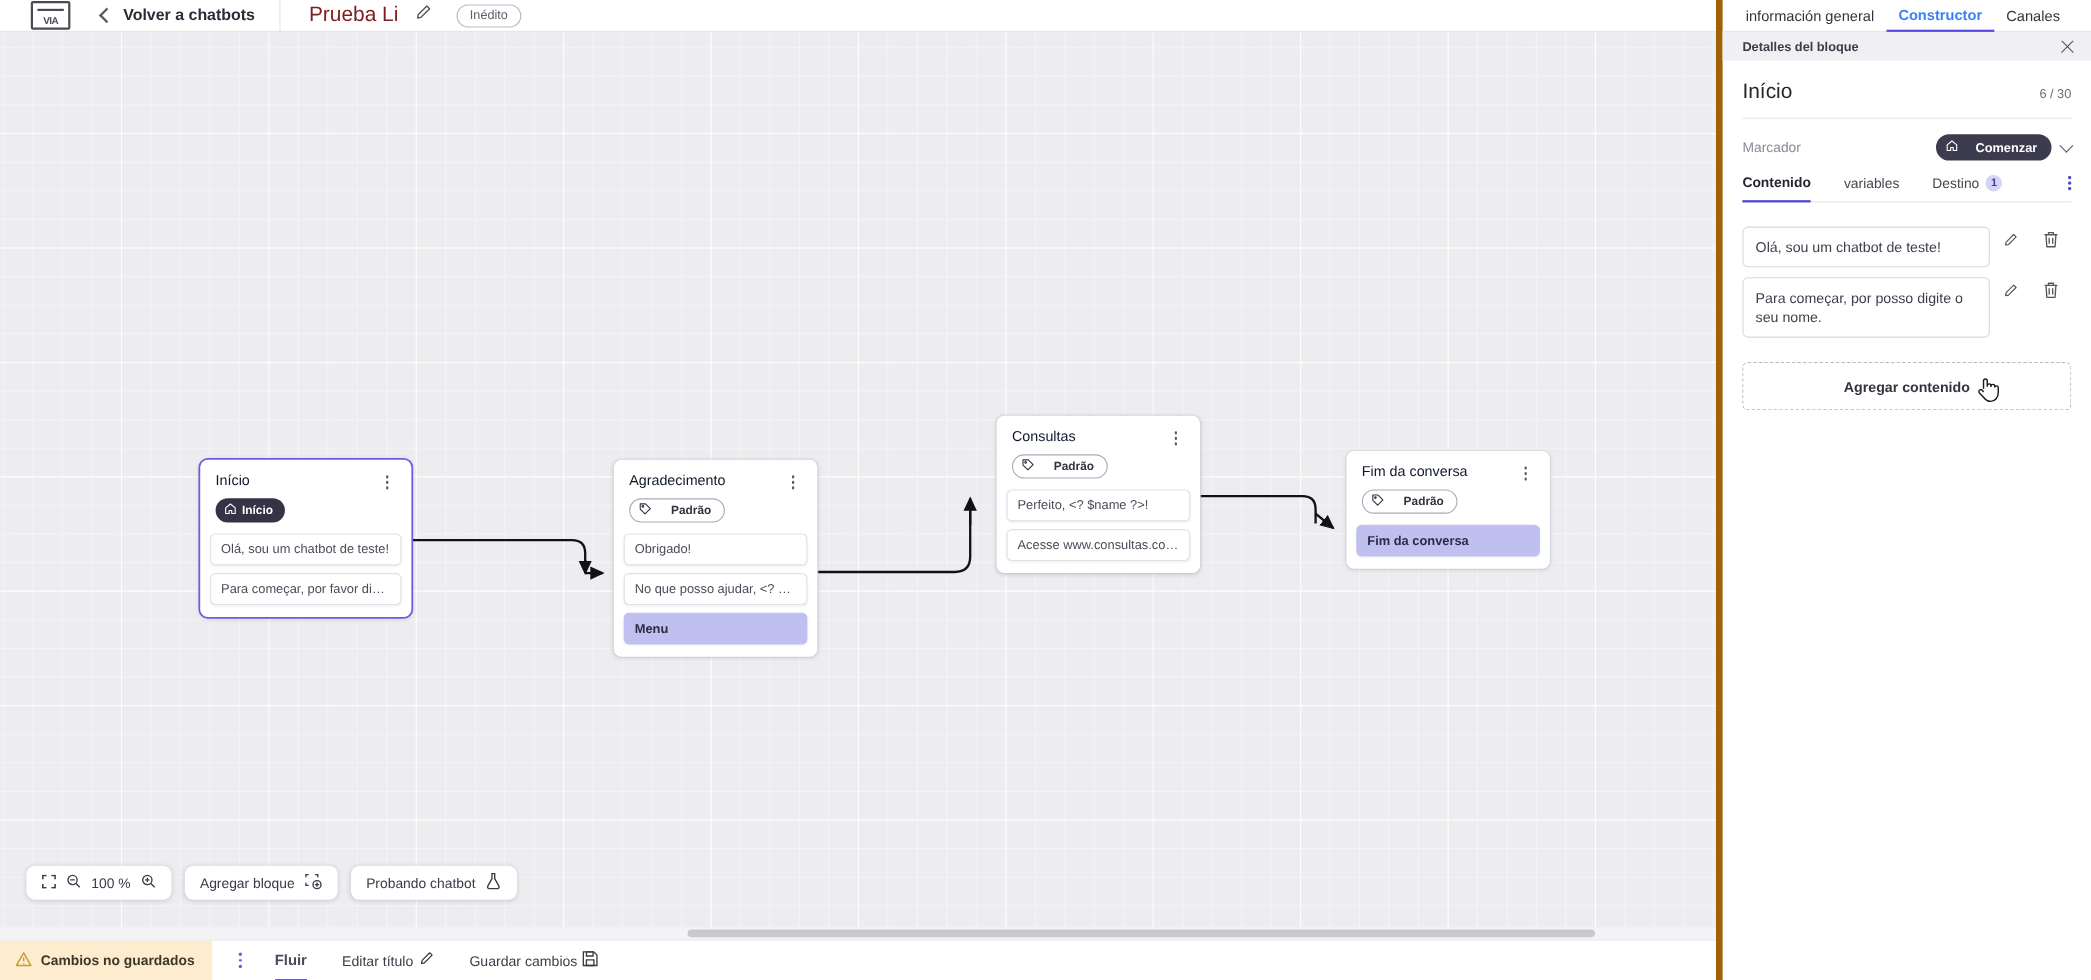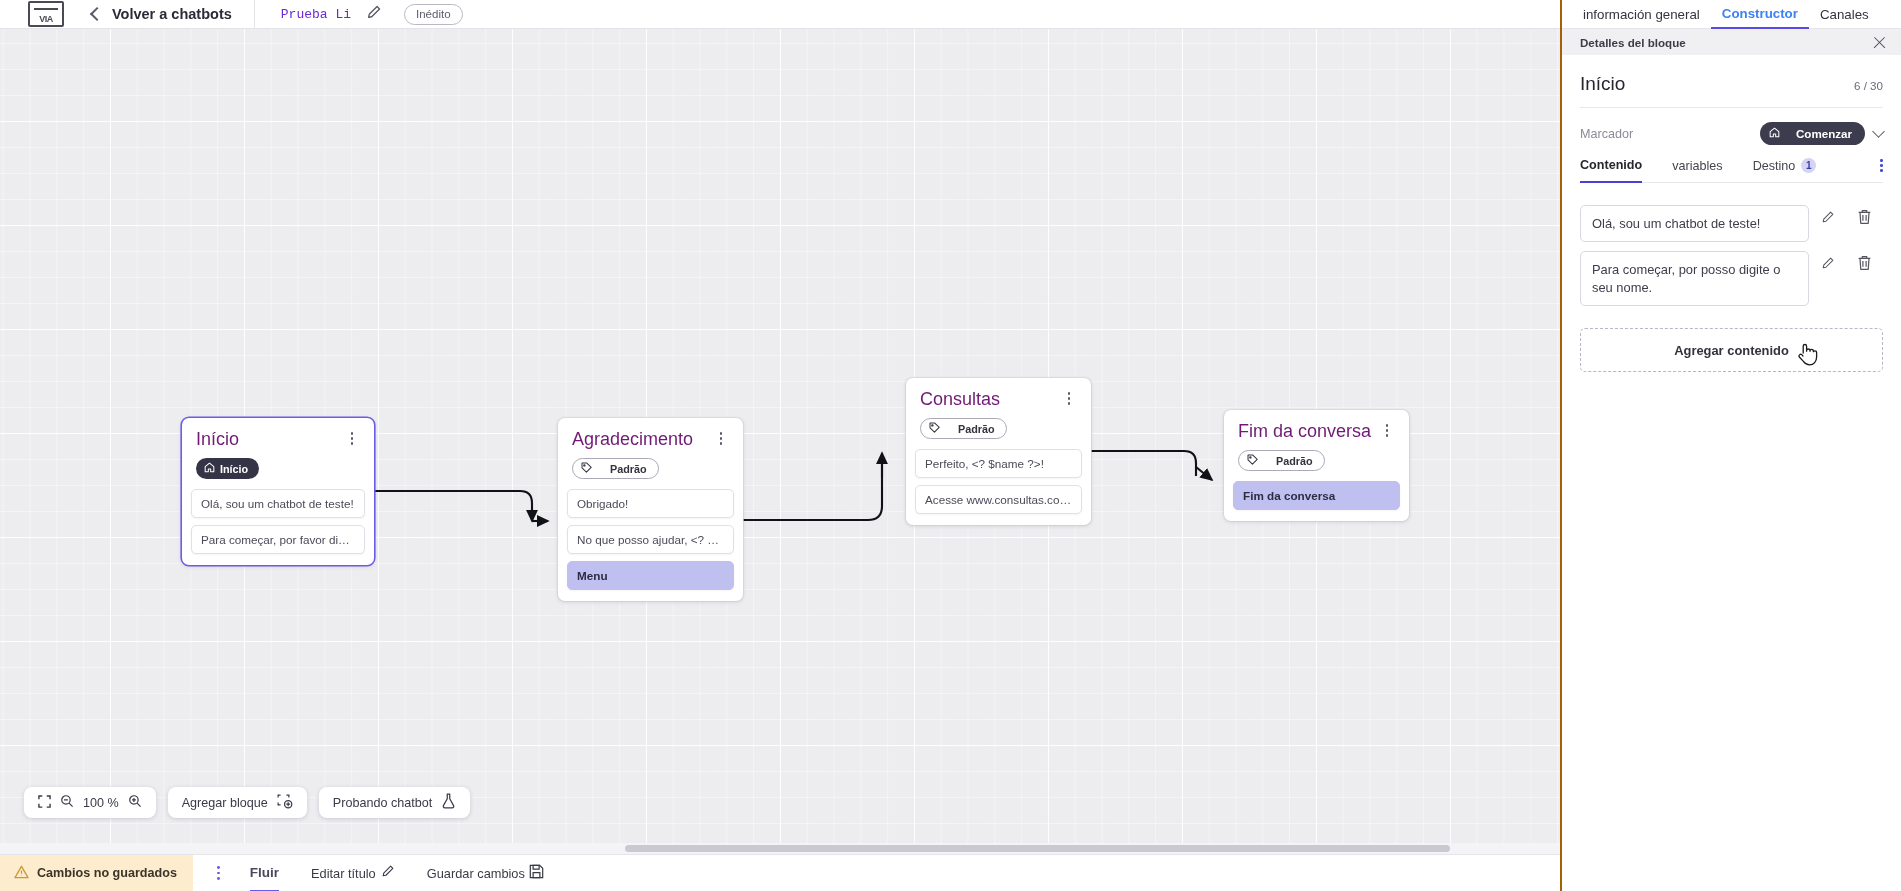--- a/index.html
+++ b/index.html
@@ -40,21 +40,21 @@
     transform: rotate(45deg);
   }
   .back-label {
     margin-left: 10px; font-size: 14.5px; font-weight: 700; color: #2b2b38;
     white-space: nowrap; cursor: pointer;
   }
   .topbar-sep {
     margin-left: 22px; width: 1px; height: 29px; background: #e3e3e8;
   }
   .bot-title {
-    margin-left: 26px; font-size: 13px; color: #6d28d9; white-space: nowrap; font-family: Liberation Mono, monospace;
+    margin-left: 26px; font-size: 19px; color: #7f1d1d; white-space: nowrap;
   }
   .pencil-ic { margin-left: 14px; cursor: pointer; }
   .badge-unpub {
     margin-left: 22px; padding: 3px 11px 4px; border: 1px solid #b9b9c4;
     border-radius: 11px; font-size: 11.5px; color: #5d5d6b; background: #fff;
     white-space: nowrap;
   }
 
   
   .canvas {
@@ -71,21 +71,21 @@
   }
 
   
   .node {
     position: absolute; background: #ffffff; border-radius: 7px;
     box-shadow: 0 1px 4px rgba(30,30,60,.14), 0 0 0 1px rgba(220,220,230,.7);
     padding: 0; z-index: 5;
   }
   .node.selected { box-shadow: 0 0 0 1.6px #6b5ce7, 0 1px 5px rgba(30,30,60,.16); }
   .node-head { padding: 11px 14px 0 14px; display: flex; align-items: flex-start; }
-  .node-title { font-size: 18px; color: #701a75; font-weight: 400; flex: 1; white-space: nowrap; }
+  .node-title { font-size: 13px; color: #0f172a; font-weight: 400; flex: 1; white-space: nowrap; }
   .kebab { width: 16px; display: flex; flex-direction: column; align-items: center;
            gap: 2.5px; padding-top: 3px; cursor: pointer; }
   .kebab i { width: 2.6px; height: 2.6px; border-radius: 50%; background: #5a5a6a; display: block; }
   .node-tagrow { padding: 8px 14px 10px; }
   .tag-dark {
     display: inline-flex; align-items: center; gap: 5px;
     background: #343446; color: #fff; font-size: 10.8px; font-weight: 700;
     border-radius: 11px; padding: 4px 11px 4px 8px;
   }
   .tag-out {
@@ -139,21 +139,21 @@
     margin-left: 30px; font-size: 13.5px; font-weight: 700; color: #4a4a5c;
     height: 37px; display: flex; align-items: center; cursor: pointer;
     border-bottom: 2.5px solid #6b5ce7;
   }
   .f-item { margin-left: 32px; display: flex; align-items: center; gap: 4px;
             font-size: 12.8px; color: #3b3b48; cursor: pointer; white-space: nowrap; }
 
   
   .rpanel {
     position: absolute; top: 0; right: 0; width: 341px; height: 891px;
-    background: #fff; border-left: 2px solid #a16207;
+    background: #fff; border-left: 6px solid #a16207;
   }
   .rtabs { height: 29px; display: flex; align-items: center; gap: 0;
            border-bottom: 1px solid #e4e4ea; padding-left: 10px; }
   .rtab {
     font-size: 13.3px; color: #34343f; padding: 0 11px; height: 29px;
     display: flex; align-items: center; cursor: pointer; white-space: nowrap;
   }
   .rtab.active { color: #3b82f6; font-weight: 700; border-bottom: 2.5px solid #5a4ae3; }
 
   .rhead {

